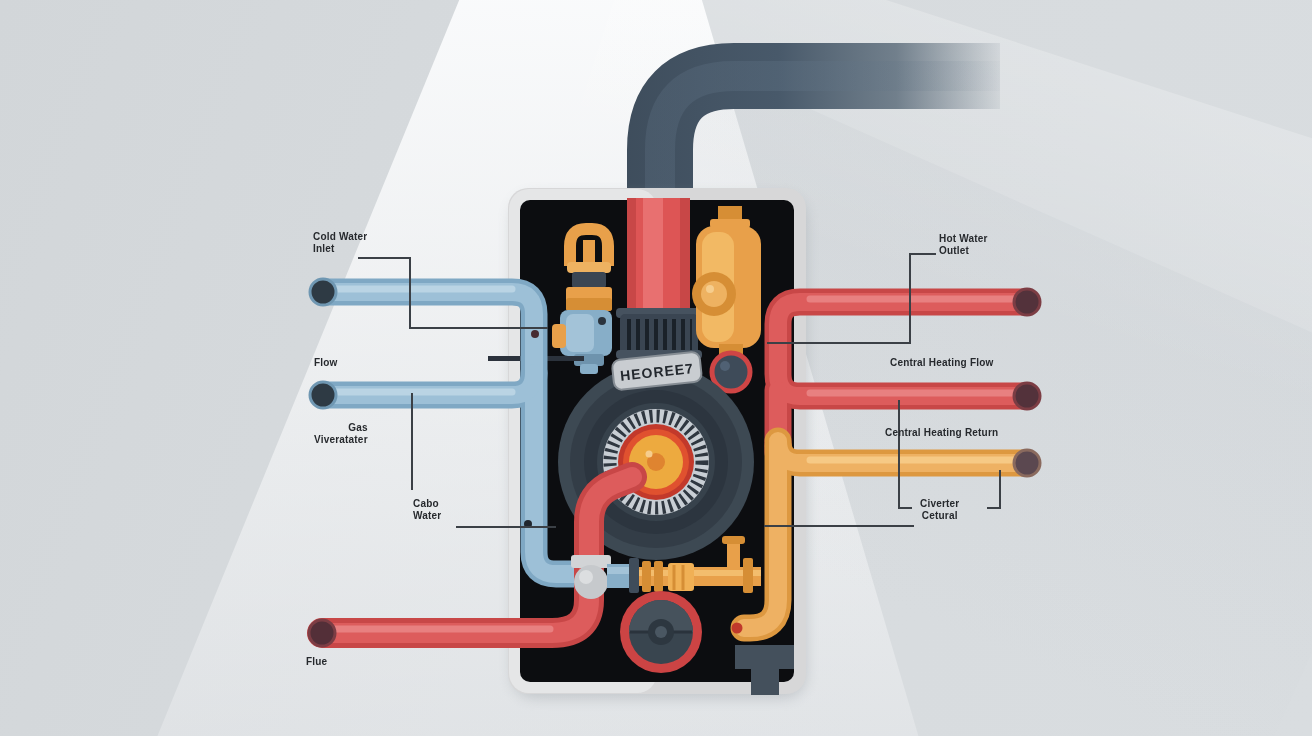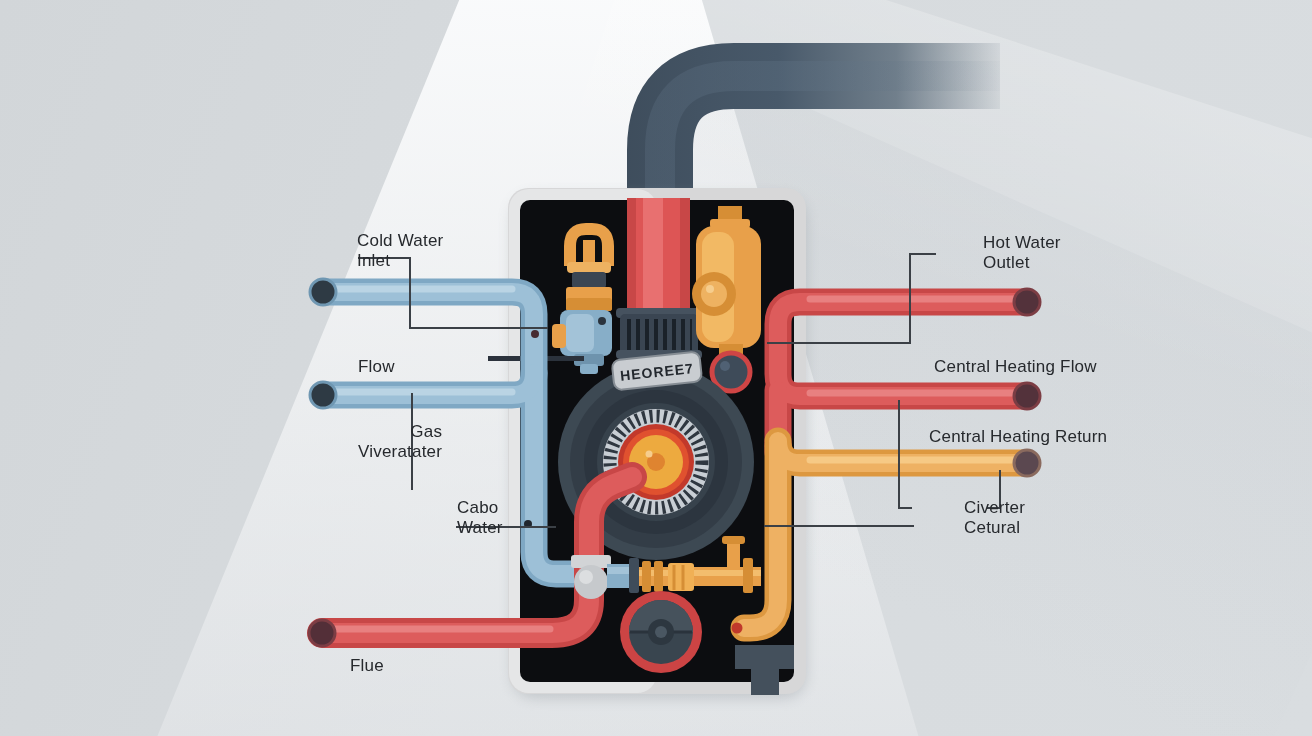--- a/index.html
+++ b/index.html
@@ -9,22 +9,22 @@
   .beam{position:absolute;inset:0;
         background:linear-gradient(180deg,rgba(251,252,253,0.95) 0%,rgba(246,247,248,0.75) 45%,rgba(242,243,245,0.35) 100%);
         clip-path:polygon(35% 0,53.5% 0,70% 100%,12% 100%);}
   .streak1{position:absolute;left:640px;top:-80px;width:900px;height:260px;
         background:linear-gradient(180deg,rgba(255,255,255,0.22),rgba(255,255,255,0));
         transform:rotate(18deg);transform-origin:left top;}
   .streak2{position:absolute;left:700px;top:60px;width:800px;height:420px;
         background:linear-gradient(180deg,rgba(200,205,210,0.25),rgba(200,205,210,0));
         transform:rotate(24deg);transform-origin:left top;}
   svg.diagram{position:absolute;left:0;top:0;}
-  .label{position:absolute;color:#26292d;font-size:17px;font-weight:400;
-         line-height:1.16;letter-spacing:.2px;white-space:pre-line;z-index:5;margin-left:44px;}
+  .label{position:absolute;color:#26292d;font-size:10px;font-weight:700;
+         line-height:1.16;letter-spacing:.2px;white-space:pre-line;z-index:5;}
 </style>
 </head>
 <body>
 
 <div class="stage">
   <div class="beam"></div>
   <div class="streak1"></div>
   <div class="streak2"></div>
 
   <svg class="diagram" width="1312" height="736" viewBox="0 0 1312 736">
@@ -204,15 +204,15 @@
   <div class="label" style="left:314px;top:357px;">Flow</div>
   <div class="label" style="left:314px;top:422px;text-align:right;">Gas
 Viveratater</div>
   <div class="label" style="left:413px;top:498px;">Cabo
 Water</div>
   <div class="label" style="left:306px;top:656px;">Flue</div>
   <div class="label" style="left:939px;top:233px;">Hot Water
 Outlet</div>
   <div class="label" style="left:890px;top:357px;">Central Heating Flow</div>
   <div class="label" style="left:885px;top:427px;text-align:right;">Central Heating Return</div>
-  <div class="label" style="left:920px;top:498px;">Civerter
+  <div class="label" style="left:920px;top:498px;text-align:center;">Civerter
 Cetural</div>
 </div>
 
 </body></html>

